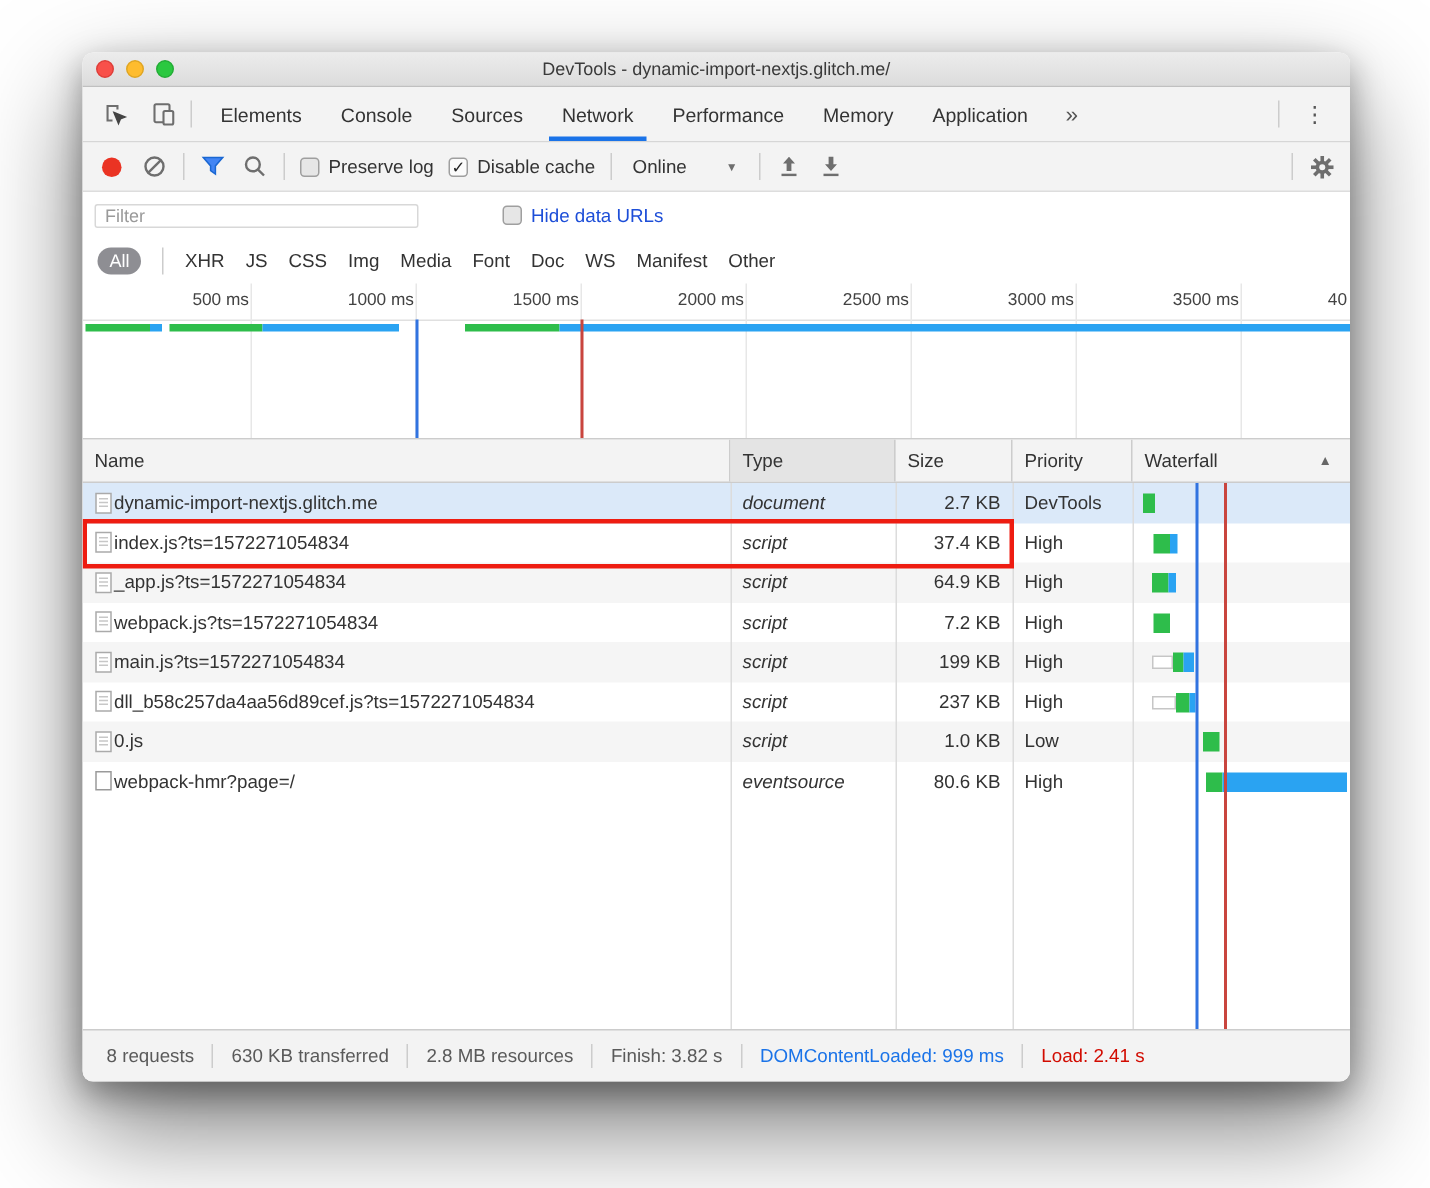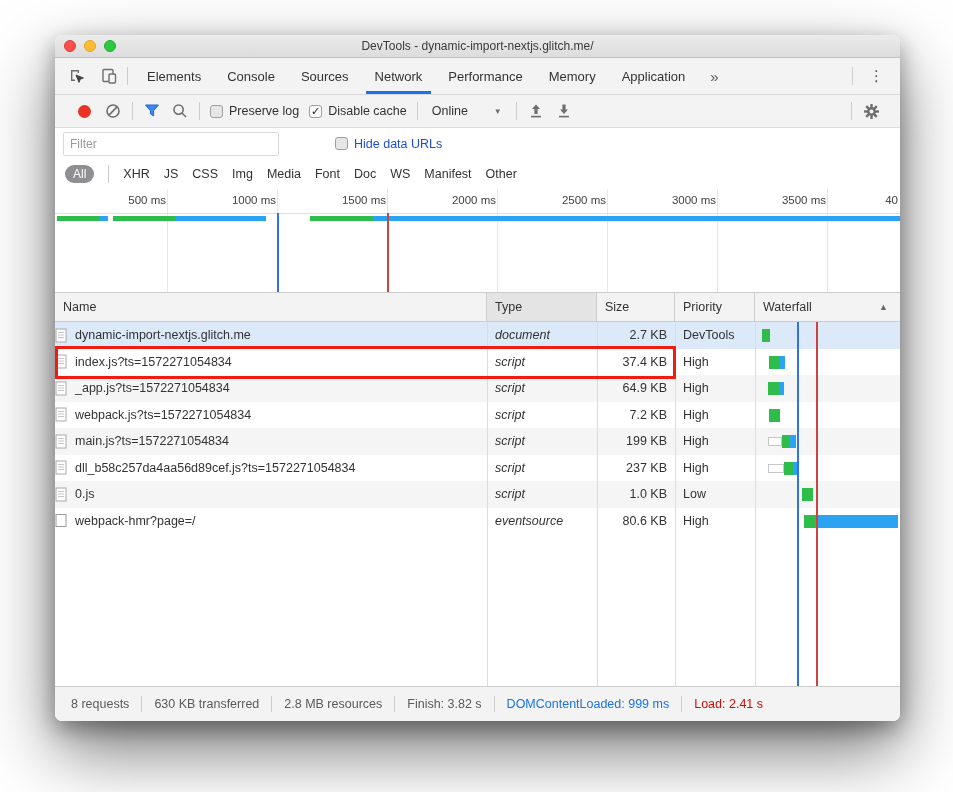--- a/index.html
+++ b/index.html
@@ -30,35 +30,35 @@
   .vsep { width:1px; height:18px; background:#ccc; align-self:center; }
   .tabs { display:flex; align-items:stretch; margin-left:6px; }
   .tab { padding:0 13px; display:flex; align-items:center; position:relative; cursor:pointer; }
   .tab-underline { position:absolute; left:4px; right:4px; bottom:0; height:3px; }
   .tab-overflow { padding:0 12px; display:flex; align-items:center; font-size:15px; color:#555; cursor:pointer; }
   .tb-right { margin-left:auto; display:flex; align-items:center; padding-right:10px; gap:10px; }
   .kebab { font-size:15px; color:#555; letter-spacing:0; padding:0 6px; cursor:pointer; }
 
   
   .toolbar { height:33px; flex:0 0 33px; background:#f3f3f3; border-bottom:1px solid #ddd;
-    display:flex; align-items:center; padding:0 20px; gap:10px; font-size:12.5px; color:#333; }
+    display:flex; align-items:center; padding:0 10px; gap:10px; font-size:12.5px; color:#333; }
   .dot { width:13px; height:13px; border-radius:50%; margin:0 3px; cursor:pointer; }
   .icon16 { width:18px; height:18px; display:flex; align-items:center; justify-content:center; cursor:pointer; }
   .chk { width:13px; height:13px; border:1px solid #9f9f9f; border-radius:3px; background:#fbfbfb;
     display:inline-flex; align-items:center; justify-content:center; font-size:11px; color:#222;
     margin-right:6px; flex:0 0 13px; cursor:pointer; }
   .chk.off { background:#e6e6e6; color:transparent; }
   .chk-wrap { display:flex; align-items:center; cursor:pointer; }
   .throttle { display:flex; align-items:center; gap:26px; padding:0 4px; cursor:pointer; }
   .dd-arrow { font-size:8px; color:#6e6e6e; }
   .spacer { flex:1; }
 
   
   .filterrow { height:31px; flex:0 0 31px; background:#fff; display:flex; align-items:center; padding:0 8px; }
-  .filter-input { width:216px; height:24px; border:1px solid #d8d8d8; border-radius:2px; padding:0 6px;
+  .filter-input { width:216px; height:16px; border:1px solid #d8d8d8; border-radius:2px; padding:0 6px;
     font-size:12px; color:#333; font-family:inherit; outline:none; background:#fff; }
   .filter-input::placeholder { color:#9a9a9a; }
   .hide-urls { display:flex; align-items:center; margin-left:56px; font-size:12.5px; color:#1d4ed8; cursor:pointer; }
 
   
   .pillsrow { height:30px; flex:0 0 30px; background:#fff; display:flex; align-items:center; padding:0 10px; gap:14px;
     font-size:12.5px; color:#333; }
   .pill-all { color:#fff; border-radius:9px; padding:2px 8px; font-size:12px; cursor:pointer; }
   .pill { cursor:pointer; }
 
@@ -81,21 +81,21 @@
   .th-wf { flex:1; border-right:none; position:relative; }
   .sort-arrow { position:absolute; right:12px; top:9px; font-size:9px; color:#666; }
 
   
   .tbody { flex:1; position:relative; background:#fff; overflow:hidden; }
   .colline { position:absolute; top:0; bottom:0; width:1px; background:#dcdcdc; z-index:3; }
   .guide { position:absolute; top:0; bottom:0; width:2px; z-index:4; }
   .trow { height:26.5px; display:flex; align-items:center; font-size:12.5px; color:#333; position:relative; }
   .trow.alt { background:#f5f5f5; }
   .cell { height:100%; display:flex; align-items:center; overflow:hidden; white-space:nowrap; }
-  .c-name { width:432px; gap:7px; }
+  .c-name { width:432px; padding-left:8px; }
   .c-type { width:110px; padding-left:8px;font-style:italic; }
   .c-size { width:78px; justify-content:flex-end; padding-right:8px; }
   .c-priority { width:80px; padding-left:8px; }
   .c-wf { flex:1; position:relative; }
   .ricon { display:flex; flex:0 0 13px; }
   .wfseg { position:absolute; top:7px; height:13px; z-index:2; }
   .wf-wait { top:9px; height:9px; background:#fff; border:1px solid #c6c6c6; }
   .annotation { position:absolute; left:0; width:621px; height:33px; border:3px solid red; z-index:6; pointer-events:none; }
 
   

